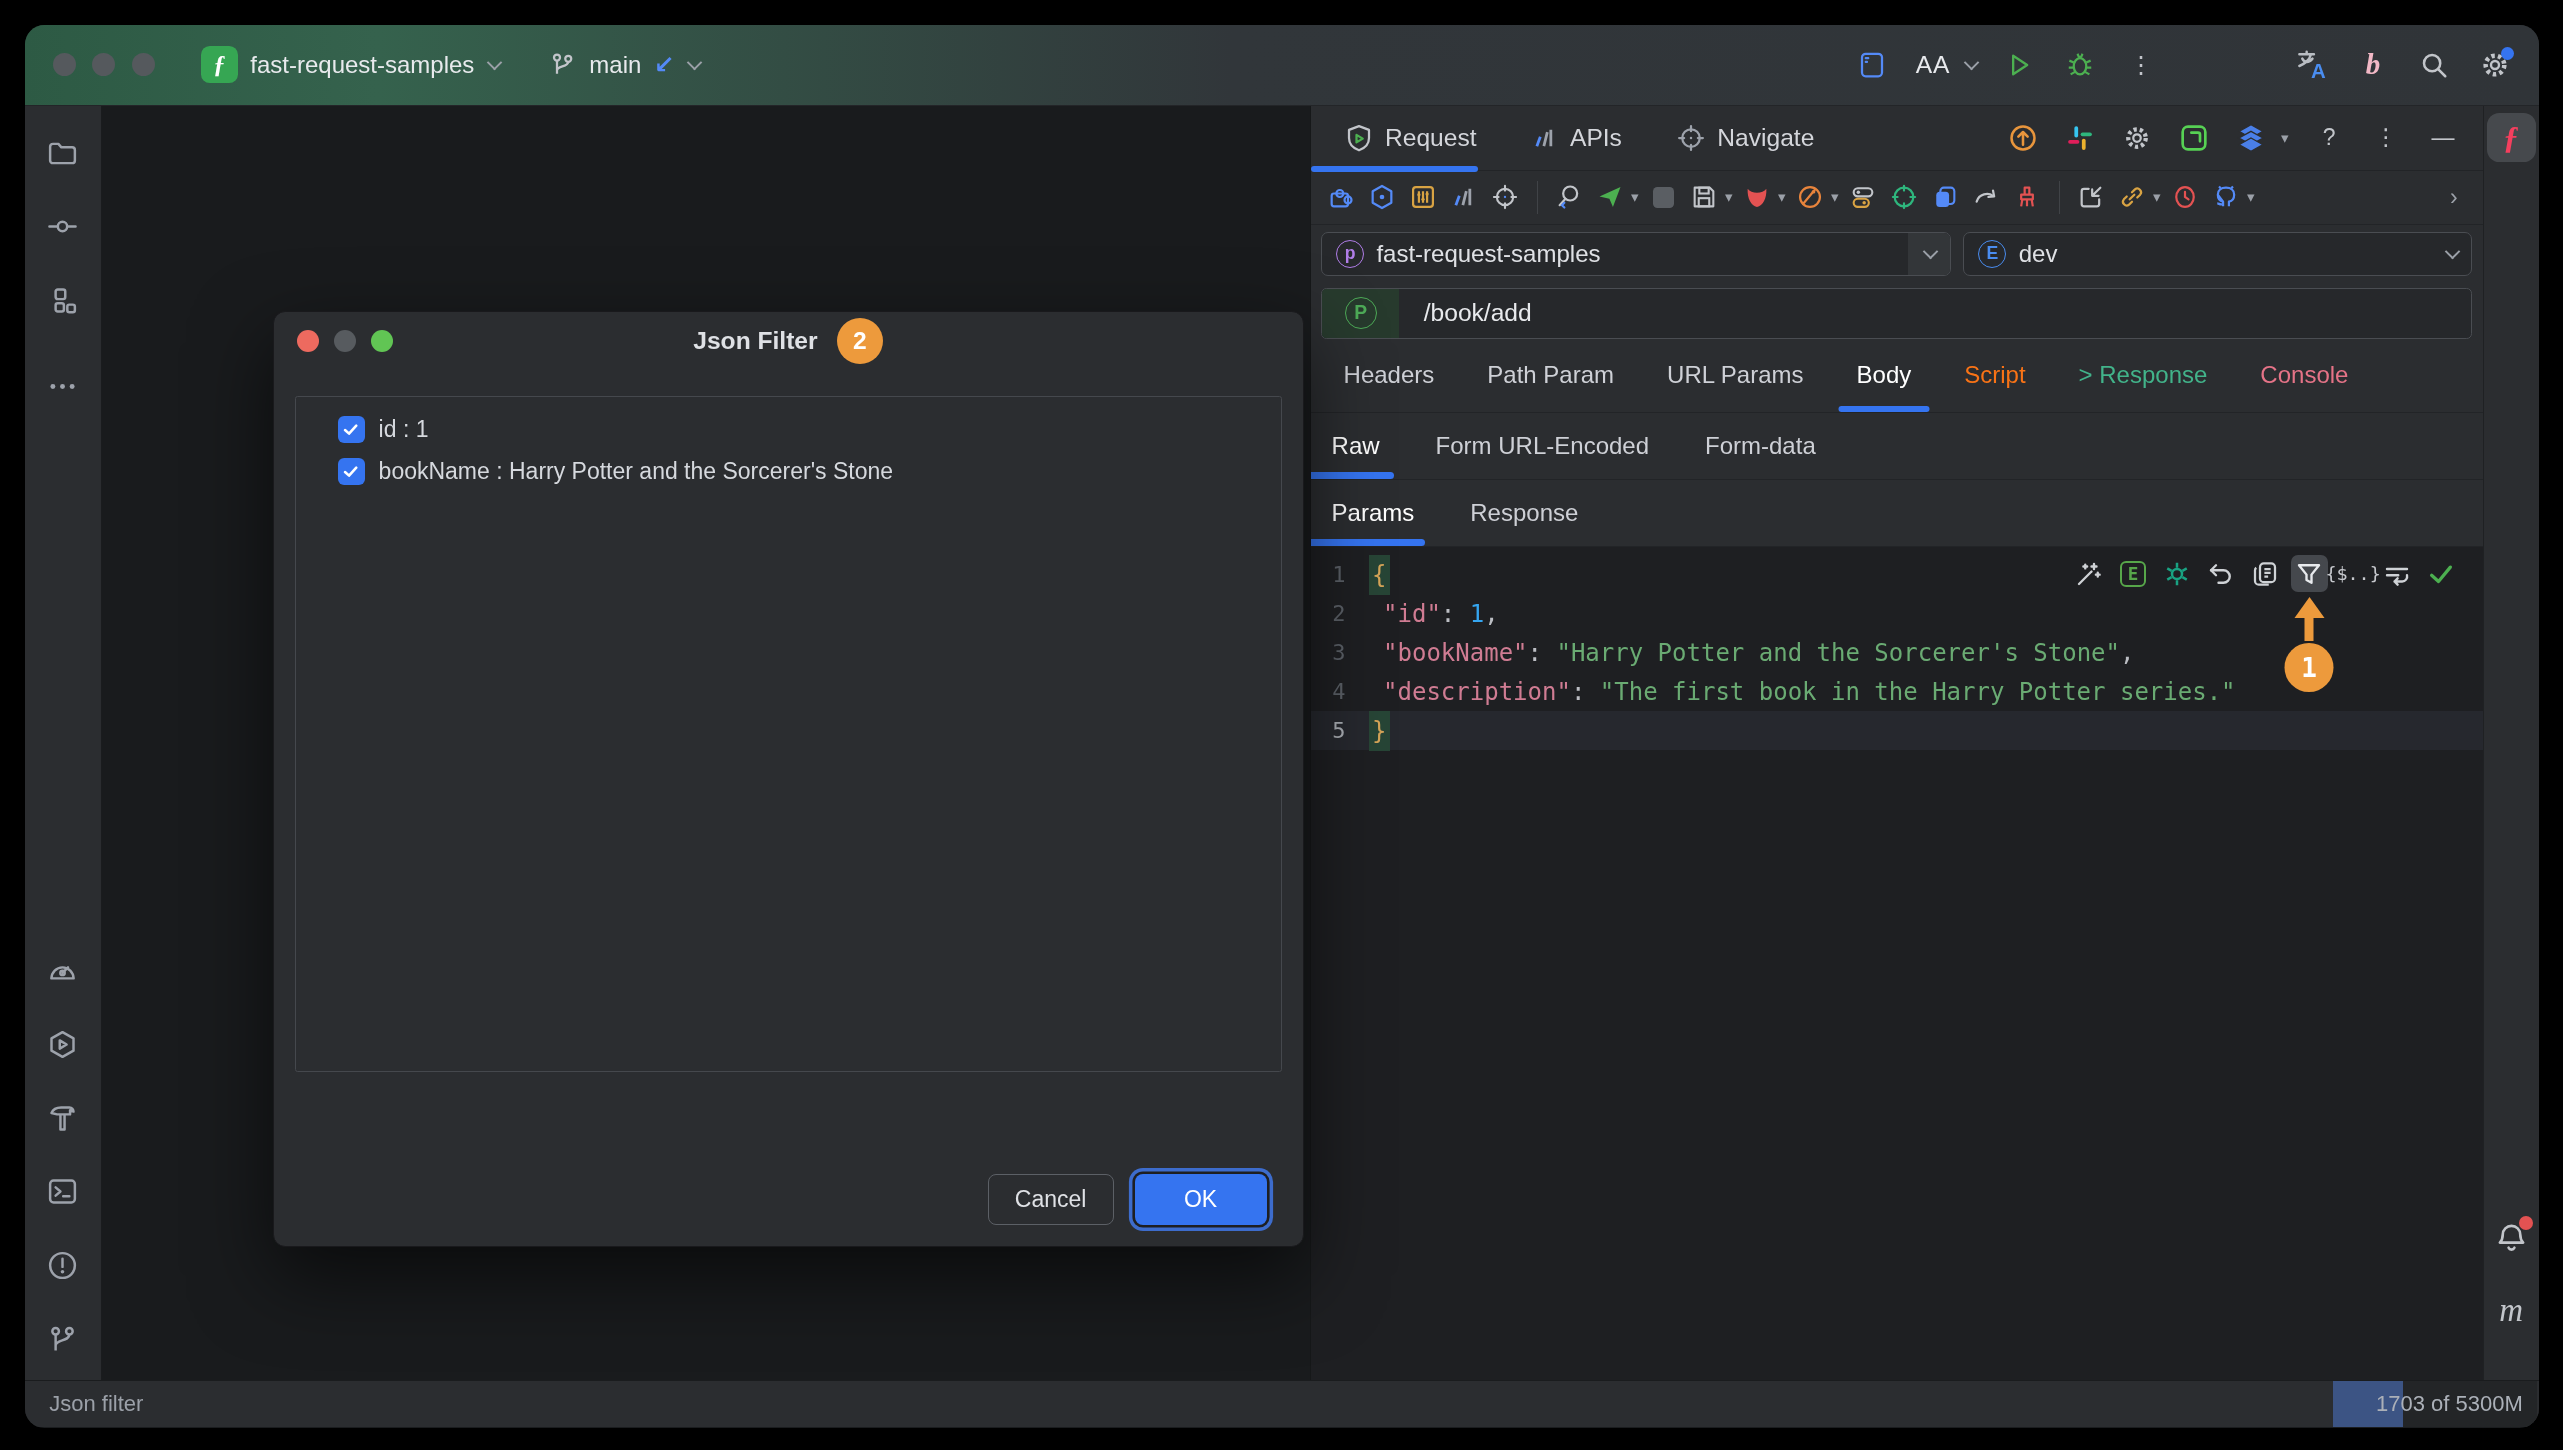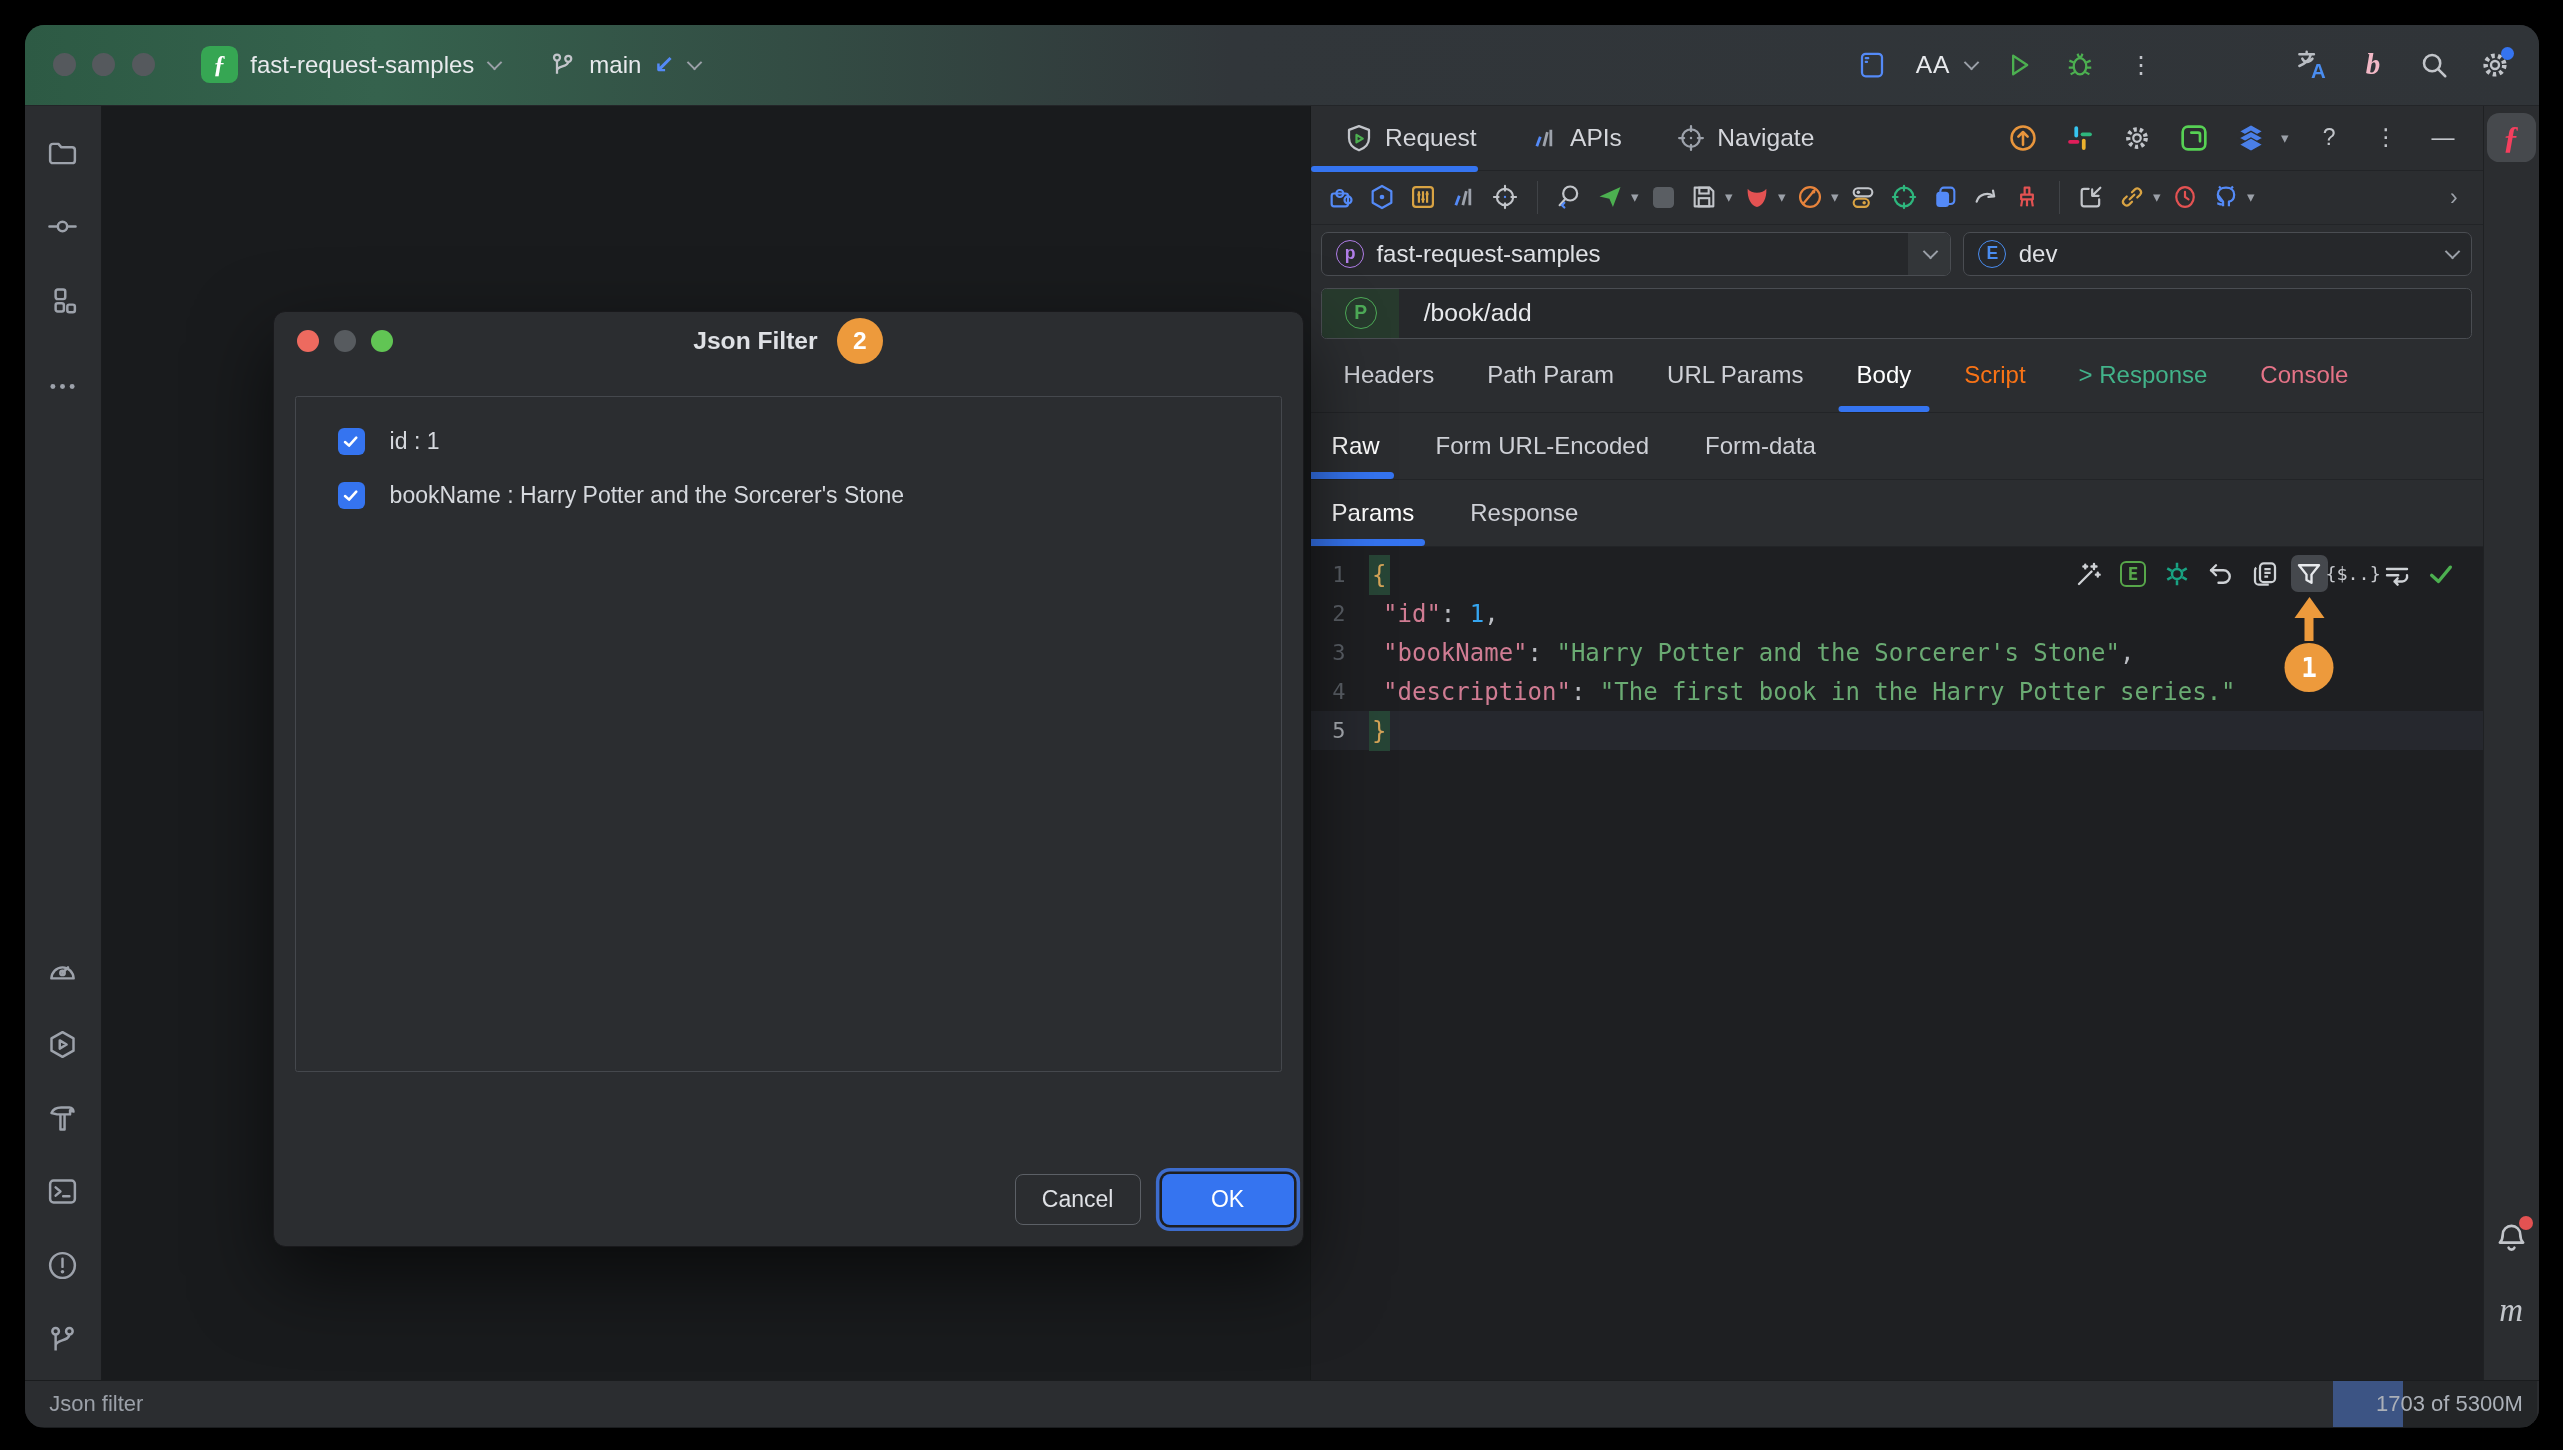--- a/index.html
+++ b/index.html
@@ -119,24 +119,24 @@
   .d-head { height:58px; display:flex; align-items:center; padding:0 23px; position:relative; }
   .d-traffic { display:flex; gap:15px; }
   .dl { width:22px; height:22px; border-radius:50%; }
   .dl-red { background:#ed6a5f; } .dl-gray { background:#575b5f; } .dl-green { background:#61c554; }
   .d-title-wrap { position:absolute; left:0; right:0; display:flex; align-items:center; justify-content:center; gap:19.3px; pointer-events:none; }
   .d-title { color:#dfe1e5; font-size:24.6px; font-weight:700; }
   .d-badge { width:46px; height:46px; border-radius:50%; background:#ed9a3c; color:#fff; font-size:24.6px; font-weight:700; display:flex; align-items:center; justify-content:center; }
   .d-btnrow { display:flex; justify-content:center; gap:19.3px; margin-top:32px; }
   .d-btn { height:49px; padding:0 26px; border-radius:8.8px; border:1.5px solid #5c6066; background:transparent; color:#dfe1e5; font-size:23px; font-family:inherit; }
   .d-list { margin:26px 21px 0; height:676px; border:0.9px solid #45484d; border-radius:2.6px; padding:12.3px 0 0 42px; }
-  .chk-row { display:flex; align-items:center; gap:25px; height:42px;margin-top:12px; }
+  .chk-row { display:flex; align-items:center; gap:14px; height:42px; }
   .chk { width:27px; height:27px; border-radius:6.1px; background:#3574f0; display:flex; align-items:center; justify-content:center; flex:none; }
   .chk-label { color:#d6d9de; font-size:23px; }
-  .d-footer { margin-top:auto; display:flex; justify-content:flex-end; gap:21px; padding:0 9px 21px; }
+  .d-footer { margin-top:auto; display:flex; justify-content:flex-end; gap:21px; padding:0 36px 21px; }
   .btn-cancel { width:126px; height:51px; border-radius:8px; border:1.5px solid #5c6066; background:transparent; color:#dfe1e5; font-size:23px; font-family:inherit; }
   .btn-ok { width:132px; height:51px; border-radius:8px; border:none; background:#3574f0; color:#fff; font-size:23px; font-family:inherit;
     box-shadow:0 0 0 2.6px #1e1f22, 0 0 0 6.1px #3d6ccc; }
 
   svg { display:block; }
 </style>
 </head>
 <body>
 
 <div class="window">

